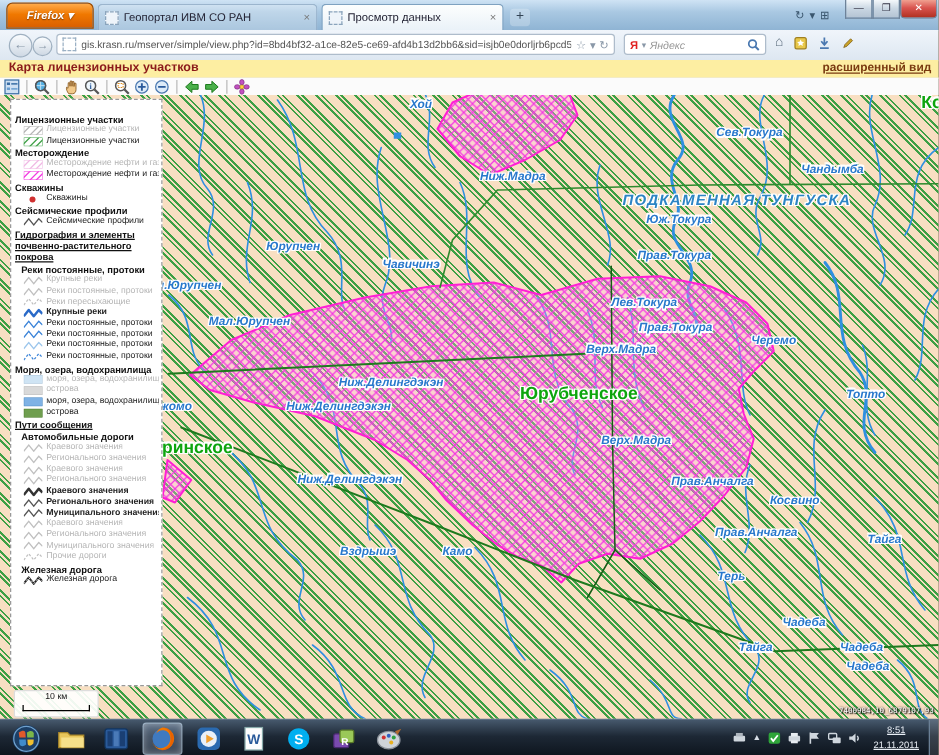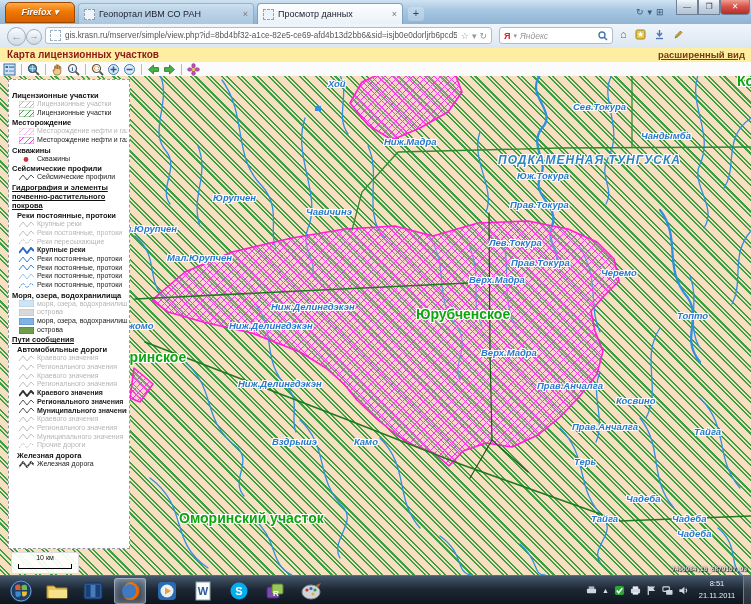--- a/index.html
+++ b/index.html
@@ -89,21 +89,21 @@
     font-family:"DejaVu Sans Mono",monospace;text-shadow:0 0 2px #000,1px 1px 1px #000;}
   
   .taskbar{position:absolute;left:0;top:575px;width:751px;height:29px;
     background:linear-gradient(#46586c,#1d2835 45%,#0d141d);border-top:1px solid #5c7186;
     display:flex;align-items:center;z-index:20;}
   .orb{width:30px;height:26px;margin-left:6px;display:flex;align-items:center;justify-content:center;}
   .ticon{width:30px;height:24px;margin-left:6px;display:flex;align-items:center;justify-content:center;border-radius:3px;}
   .ticon.active{background:rgba(200,225,255,.25);border:1px solid rgba(220,240,255,.5);box-shadow:inset 0 0 6px rgba(255,255,255,.35);}
   .tray{position:absolute;right:62px;top:0;height:29px;display:flex;align-items:center;gap:5px;color:#d7dee6;font-size:9px;}
   .tray svg{width:11px;height:11px;}
-  .clock{position:absolute;right:10px;top:2px;width:48px;text-align:center;color:#e8eef5;font-size:7.5px;line-height:12px;}
+  .clock{position:absolute;right:10px;top:2px;width:48px;text-align:center;color:#e8eef5;font-size:7.5px;line-height:12px;text-decoration:underline;}
   .showdesk{position:absolute;right:0;top:0;width:7px;height:29px;background:rgba(255,255,255,.12);border-left:1px solid #6a7f95;}
 </style>
 </head>
 <body>
 
 <div id="app">
 
   <div class="titlebar">
     <div class="fxbtn">Firefox ▾</div>
     <div class="tab inactive">
@@ -336,21 +336,20 @@
       <span class="ml area" style="left: 100px; top: 273px;">Оморинское</span>
       <span class="ml river" style="left: 238px; top: 302px;">Ниж.Делингдэкэн</span>
       <span class="ml river" style="left: 537px; top: 304px;">Прав.Анчалга</span>
       <span class="ml river" style="left: 616px; top: 319px;">Косвино</span>
       <span class="ml river" style="left: 572px; top: 345px;">Прав.Анчалга</span>
       <span class="ml river" style="left: 694px; top: 350px;">Тайга</span>
       <span class="ml river" style="left: 272px; top: 360px;">Вздрышэ</span>
       <span class="ml river" style="left: 354px; top: 360px;">Камо</span>
       <span class="ml river" style="left: 574px; top: 360px; margin-top: 20px;">Терь</span>
       <span class="ml river" style="left: 626px; top: 417px;">Чадеба</span>
-      <span class="ml area" style="left: 179px; top: 434px;">Оморинский участок</span>
       <span class="ml river" style="left: 591px; top: 437px;">Тайга</span>
       <span class="ml river" style="left: 672px; top: 437px;">Чадеба</span>
       <span class="ml river" style="left: 677px; top: 452px;">Чадеба</span>
       <span class="ml area" style="left: 737px; top: -3px;">Ко</span>
     </div>
 
   <div class="legend">
     <div>
         <div class="lg-h">Лицензионные участки</div>
         <div class="lg-r muted">

